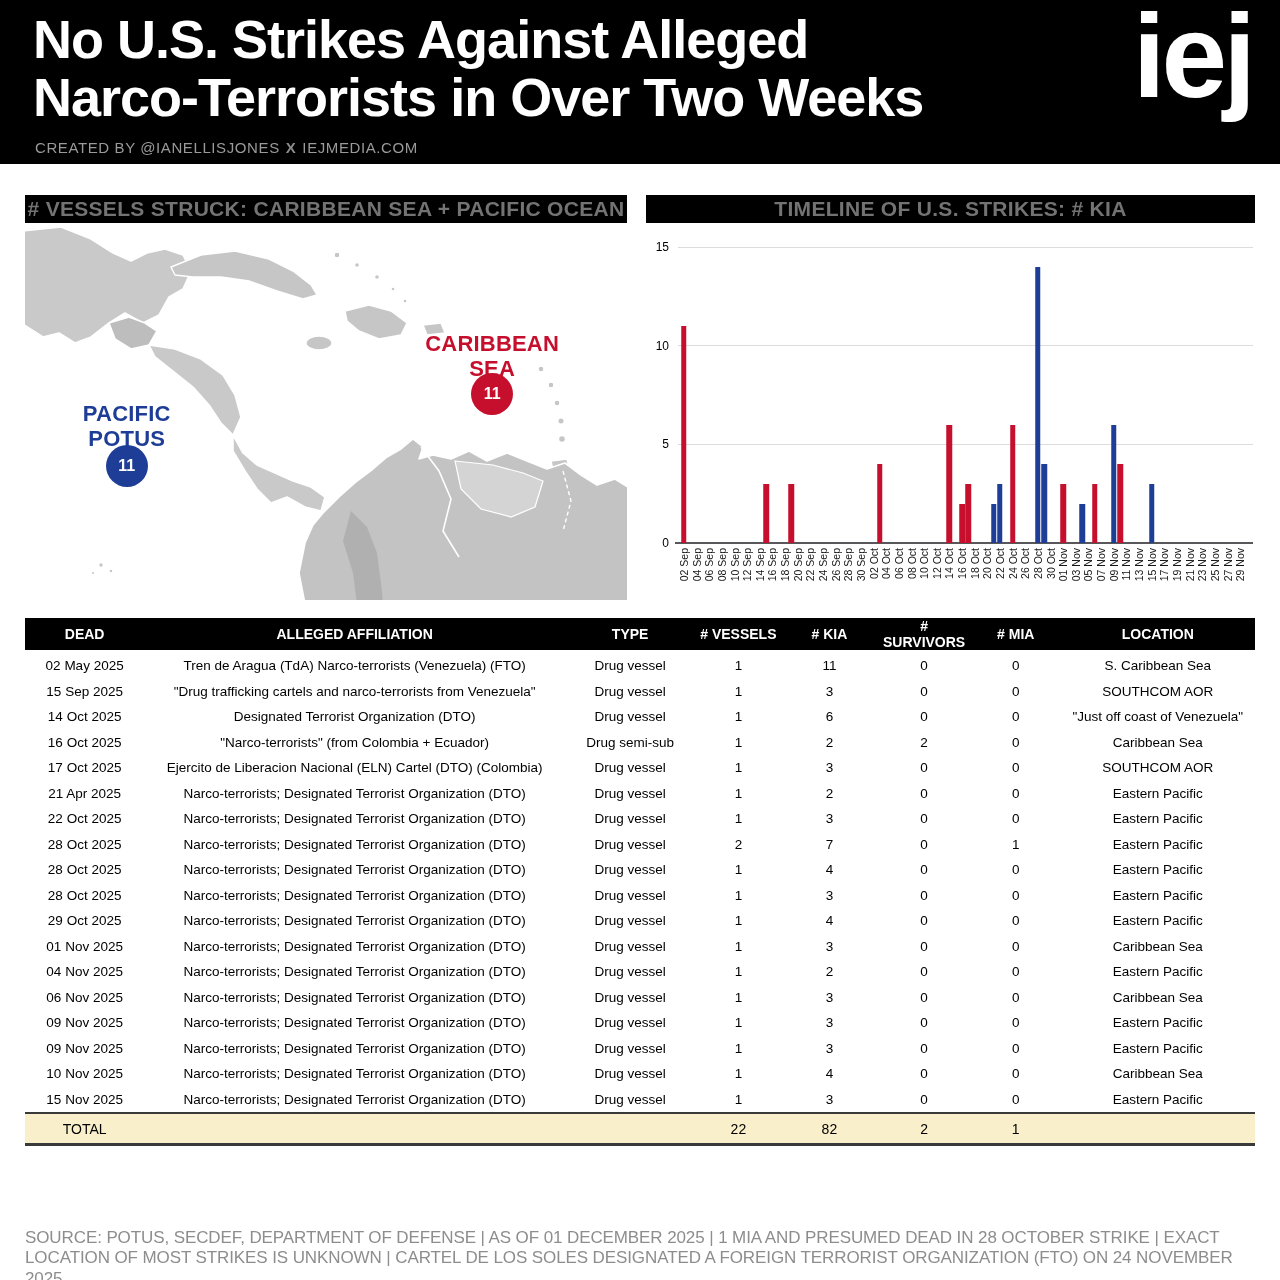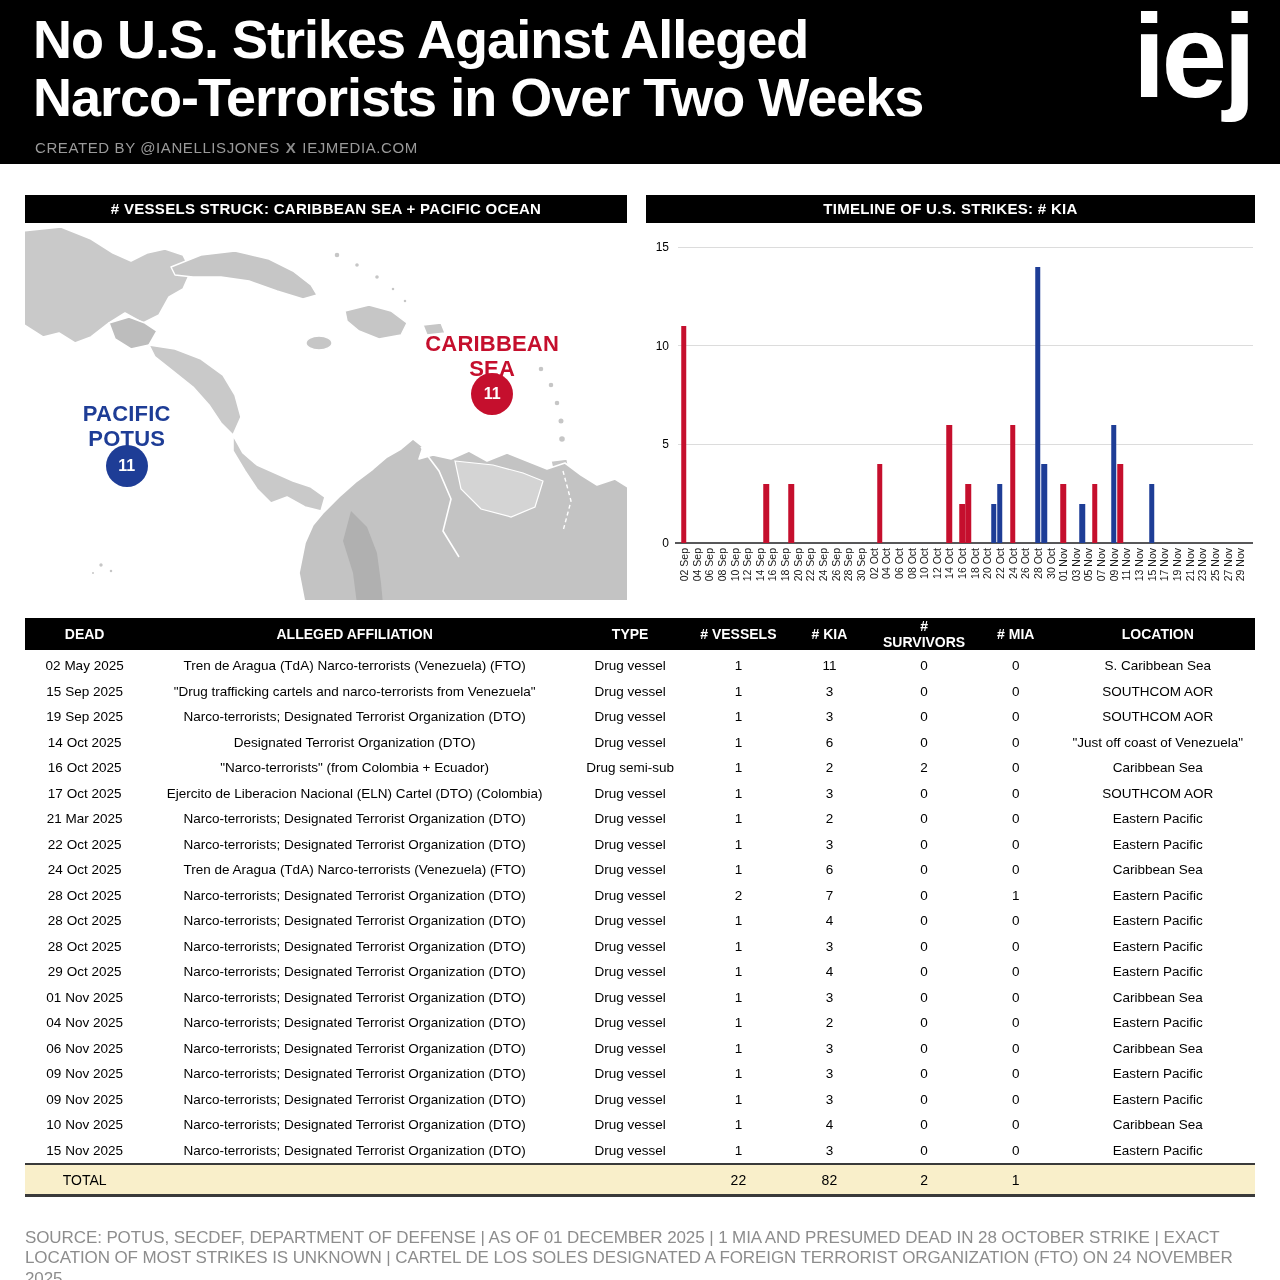--- a/index.html
+++ b/index.html
@@ -9,22 +9,22 @@
   
   .hdr{position:absolute;top:0;left:0;width:1280px;height:164px;background:#000;}
   .hdr-title{position:absolute;left:33px;top:10px;color:#fff;font-size:54px;font-weight:700;
              line-height:1.08;letter-spacing:-1px;margin:0;}
   .hdr-byline{position:absolute;left:35px;top:139px;color:#9a9a9a;font-size:15px;letter-spacing:.6px;}
   .hdr-byline .xg{display:inline-block;margin:0 6px;font-weight:700;color:#8b8b8b;}
   .hdr-logo{position:absolute;right:28px;top:-14px;color:#fff;font-size:118px;font-weight:700;
             letter-spacing:-4px;line-height:1.2;}
 
   
-  .panel-title{background:#000;color:#ffffff;height:28px;line-height:28px;text-align:center;
-               font-size:15px;font-weight:700;letter-spacing:.3px;}
+  .panel-title{background:#000;color:#737373;height:28px;line-height:28px;text-align:center;
+               font-size:21px;font-weight:700;letter-spacing:.3px;}
   .map-panel{position:absolute;left:25px;top:195px;width:602px;height:405px;}
   .map-area{position:relative;width:602px;height:377px;background:#fff;}
   .map-area svg{position:absolute;left:0;top:0;}
   .marker-label{position:absolute;transform:translate(-50%,-50%);text-align:center;
                 font-weight:700;font-size:22px;line-height:1.12;letter-spacing:.2px;}
   .marker-circle{position:absolute;transform:translate(-50%,-50%);width:42px;height:42px;border-radius:50%;
                  color:#fff;font-weight:700;font-size:16px;display:flex;align-items:center;justify-content:center;}
 
   .chart-panel{position:absolute;left:646px;top:195px;width:609px;height:410px;}
   .chart-body{position:relative;width:609px;height:382px;}
@@ -236,30 +236,20 @@
           <td>15 Sep 2025</td>
           <td>"Drug trafficking cartels and narco-terrorists from Venezuela"</td>
           <td>Drug vessel</td>
           <td>1</td>
           <td>3</td>
           <td>0</td>
           <td>0</td>
           <td>SOUTHCOM AOR</td>
         </tr>
         <tr>
-          <td>19 Sep 2025</td>
-          <td>Narco-terrorists; Designated Terrorist Organization (DTO)</td>
-          <td>Drug vessel</td>
-          <td>1</td>
-          <td>3</td>
-          <td>0</td>
-          <td>0</td>
-          <td>SOUTHCOM AOR</td>
-        </tr>
-        <tr>
           <td>14 Oct 2025</td>
           <td>Designated Terrorist Organization (DTO)</td>
           <td>Drug vessel</td>
           <td>1</td>
           <td>6</td>
           <td>0</td>
           <td>0</td>
           <td>"Just off coast of Venezuela"</td>
         </tr>
         <tr>
@@ -276,48 +266,38 @@
           <td>17 Oct 2025</td>
           <td>Ejercito de Liberacion Nacional (ELN) Cartel (DTO) (Colombia)</td>
           <td>Drug vessel</td>
           <td>1</td>
           <td>3</td>
           <td>0</td>
           <td>0</td>
           <td>SOUTHCOM AOR</td>
         </tr>
         <tr>
-          <td>21 Mar 2025</td>
+          <td>21 Apr 2025</td>
           <td>Narco-terrorists; Designated Terrorist Organization (DTO)</td>
           <td>Drug vessel</td>
           <td>1</td>
           <td>2</td>
           <td>0</td>
           <td>0</td>
           <td>Eastern Pacific</td>
         </tr>
         <tr>
           <td>22 Oct 2025</td>
           <td>Narco-terrorists; Designated Terrorist Organization (DTO)</td>
           <td>Drug vessel</td>
           <td>1</td>
           <td>3</td>
           <td>0</td>
           <td>0</td>
           <td>Eastern Pacific</td>
-        </tr>
-        <tr>
-          <td>24 Oct 2025</td>
-          <td>Tren de Aragua (TdA) Narco-terrorists (Venezuela) (FTO)</td>
-          <td>Drug vessel</td>
-          <td>1</td>
-          <td>6</td>
-          <td>0</td>
-          <td>0</td>
-          <td>Caribbean Sea</td>
         </tr>
         <tr>
           <td>28 Oct 2025</td>
           <td>Narco-terrorists; Designated Terrorist Organization (DTO)</td>
           <td>Drug vessel</td>
           <td>2</td>
           <td>7</td>
           <td>0</td>
           <td>1</td>
           <td>Eastern Pacific</td>

